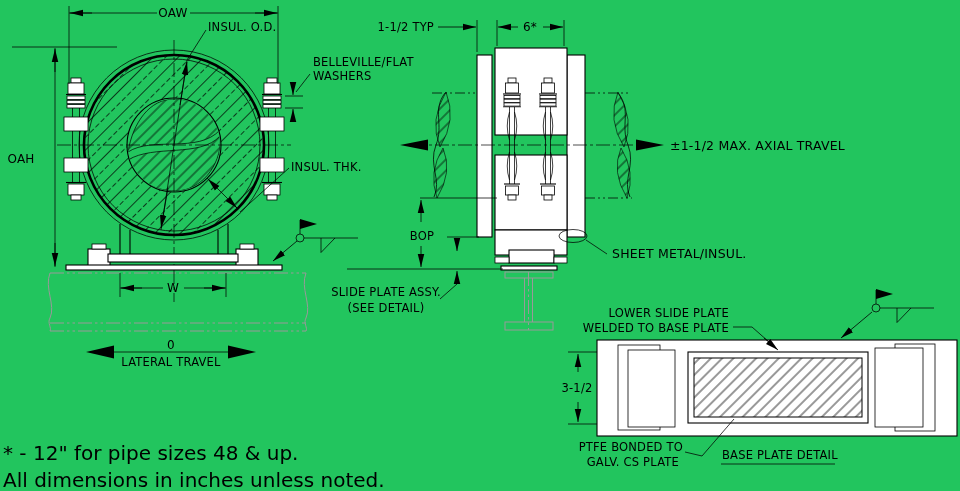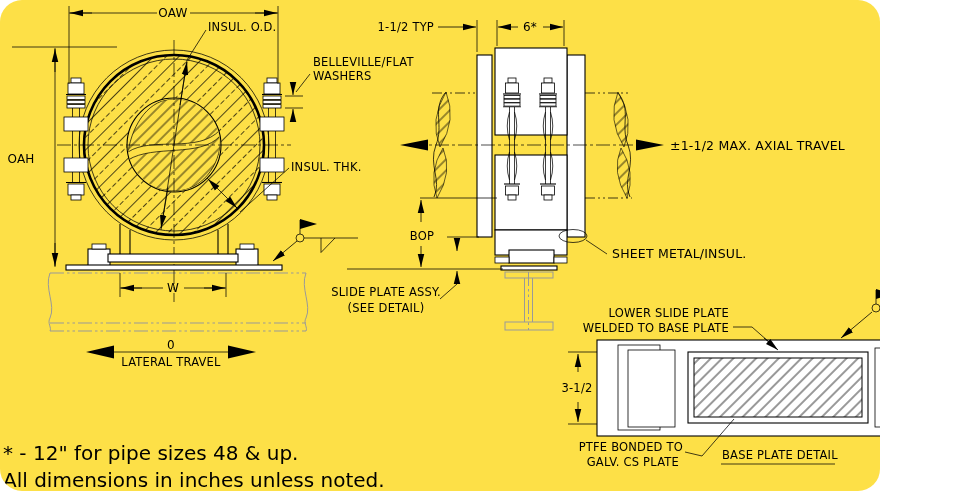--- a/index.html
+++ b/index.html
@@ -1,17 +1,17 @@
 <!DOCTYPE html>
 <html><head>
 <meta charset="utf-8">
 <style>
   html,body{margin:0;padding:0;background:#ffffff;}
-  .page{position:relative;width:880px;height:491px;background:#fde047;overflow:hidden;
-        font-family:"DejaVu Sans","Liberation Sans",sans-serif;border-radius:22px;}
+  .page{position:relative;width:960px;height:491px;background:#22c55e;overflow:hidden;
+        font-family:"DejaVu Sans","Liberation Sans",sans-serif;}
   svg{display:block;}
   text{fill:#000;font-family:"DejaVu Sans","Liberation Sans",sans-serif;letter-spacing:.2px;}
   .lbl{font-size:11.5px;}
   .lbl-md{font-size:12.5px;}
   .dim{font-size:12px;}
   .note{font-size:20px;letter-spacing:0;}
   .ln{stroke:#000;stroke-width:1.1;fill:none;}
   .thin{stroke:#000;stroke-width:.75;fill:none;}
   .thick{stroke:#000;stroke-width:2.6;fill:none;}
   .cl{stroke:#000;stroke-width:.7;fill:none;stroke-dasharray:14 3 3 3;}

